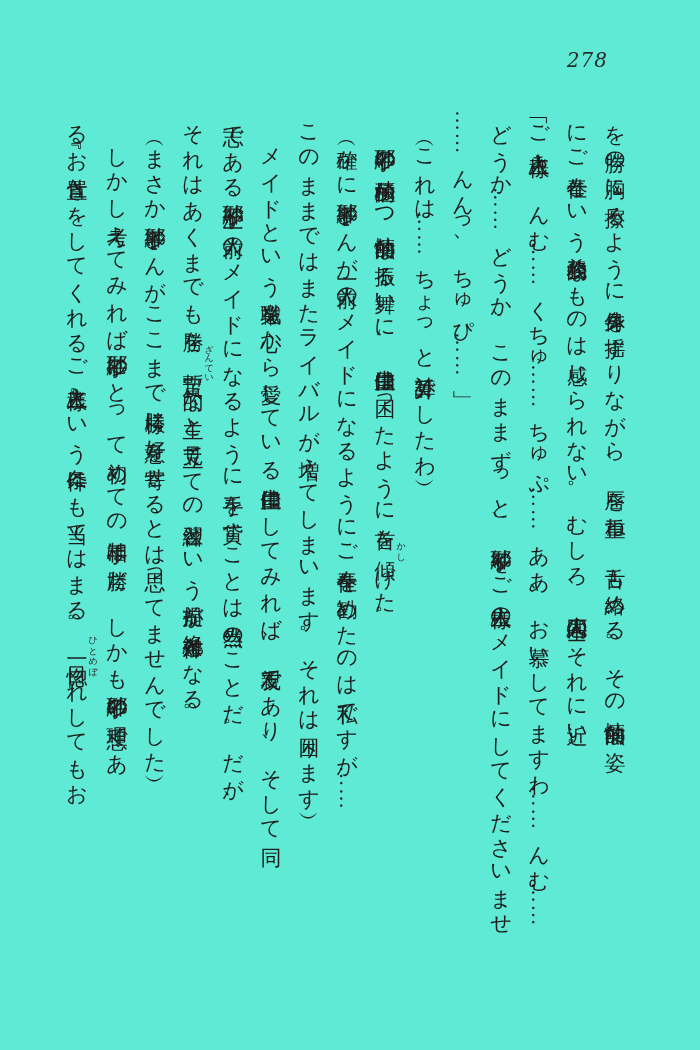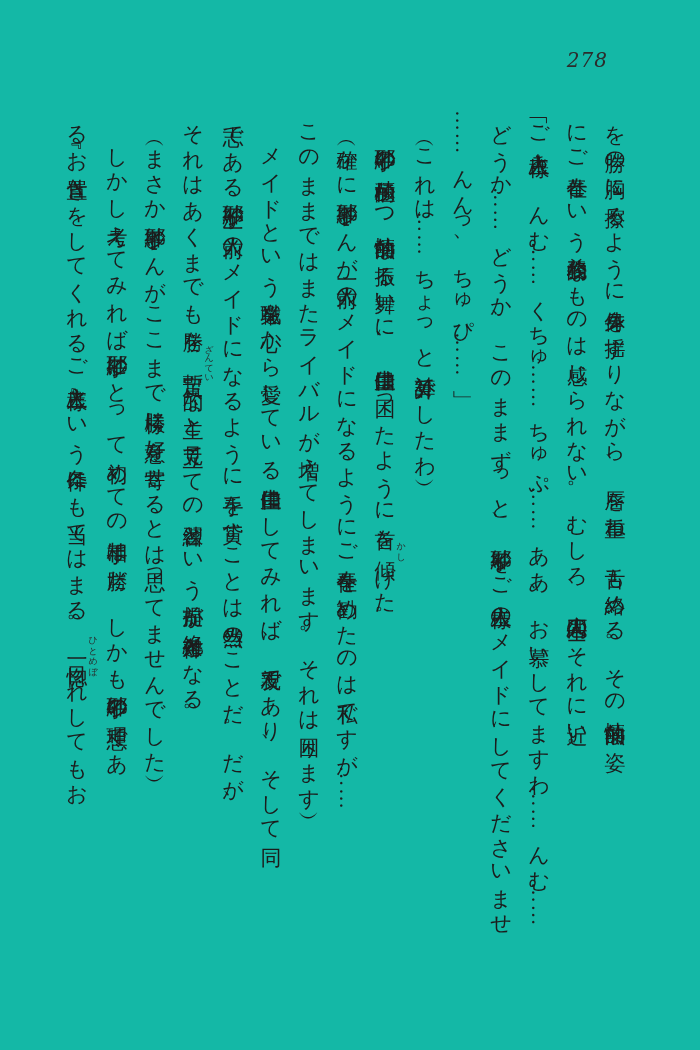--- a/index.html
+++ b/index.html
@@ -6,21 +6,21 @@
     margin: 0;
     padding: 0;
     width: 700px;
     height: 1050px;
     background: #f6f6f4;
   }
   .page {
     position: relative;
     width: 700px;
     height: 1050px;
-    background: #14b8a6;
+    background: #5eead4;
     overflow: hidden;
     font-family: "Liberation Serif", "DejaVu Serif", serif;
     color: #1f1f1f;
   }
   .page-number {
     position: absolute;
     top: 48px;
     right: 92px;
     font-family: "DejaVu Serif", serif;
     font-style: italic;

